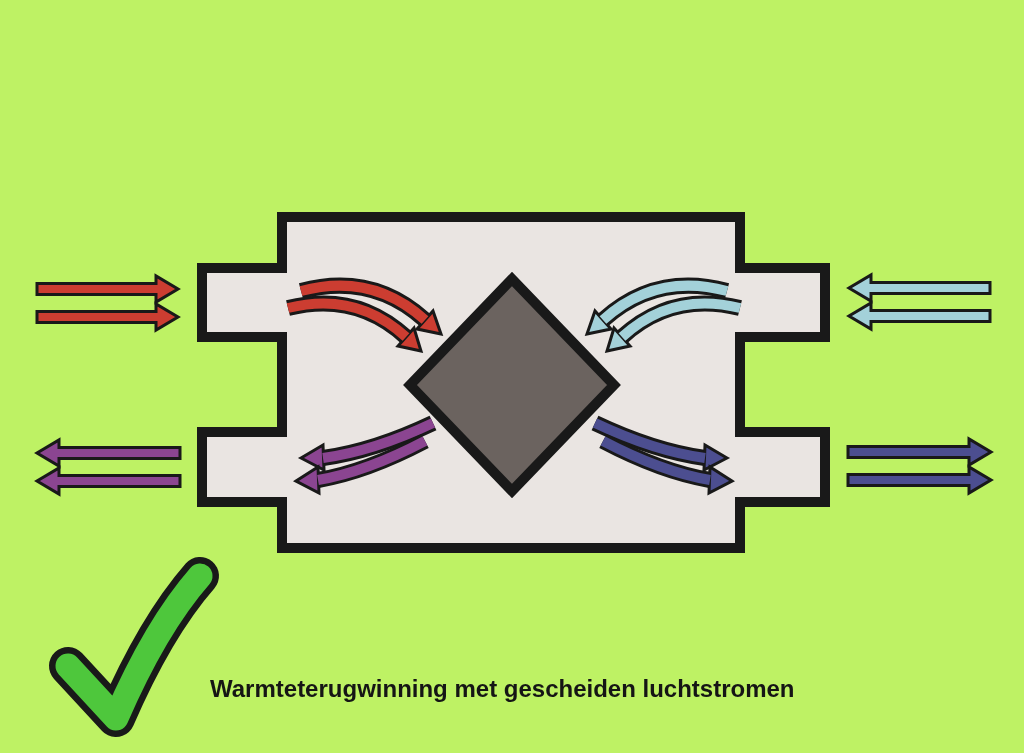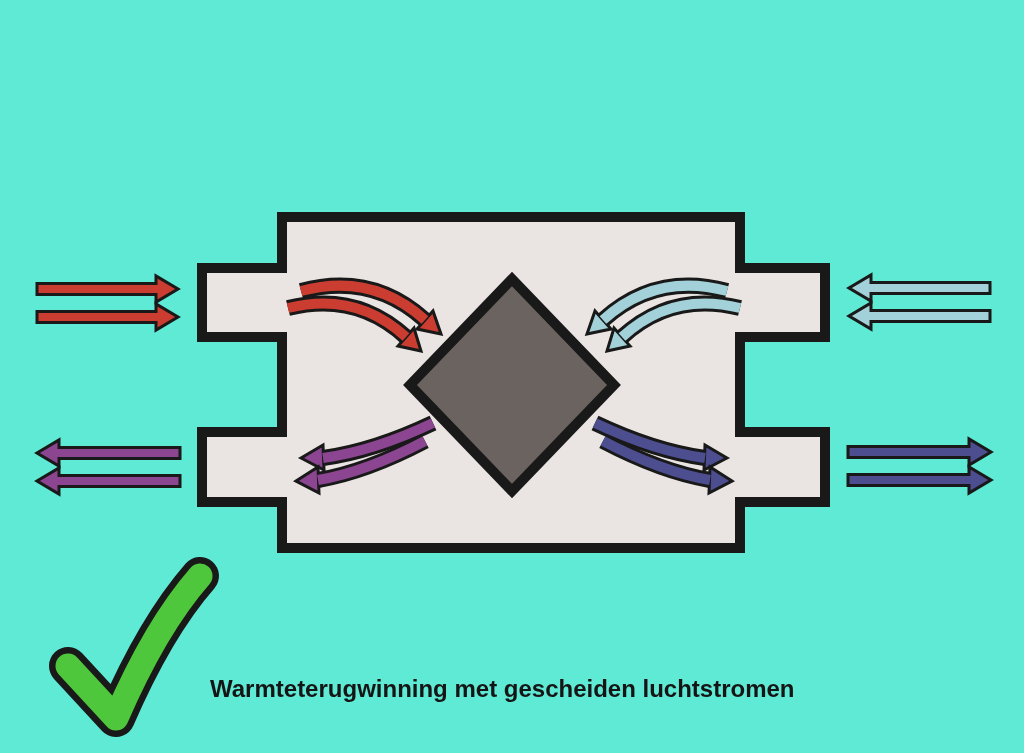--- a/index.html
+++ b/index.html
@@ -1,20 +1,20 @@
 <!DOCTYPE html>
 <html><head>
 <meta charset="utf-8">
 <style>
   html, body { margin: 0; padding: 0; background: #ffffff; }
   .stage {
     position: relative;
     width: 1024px;
     height: 753px;
-    background: #5eead4;
+    background: #bef264;
     overflow: hidden;
     font-family: "Liberation Sans", sans-serif;
   }
   .stage svg { position: absolute; left: 0; top: 0; }
   .caption {
     position: absolute;
     left: 210px;
     top: 675px;
     font-size: 24px;
     font-weight: bold;

